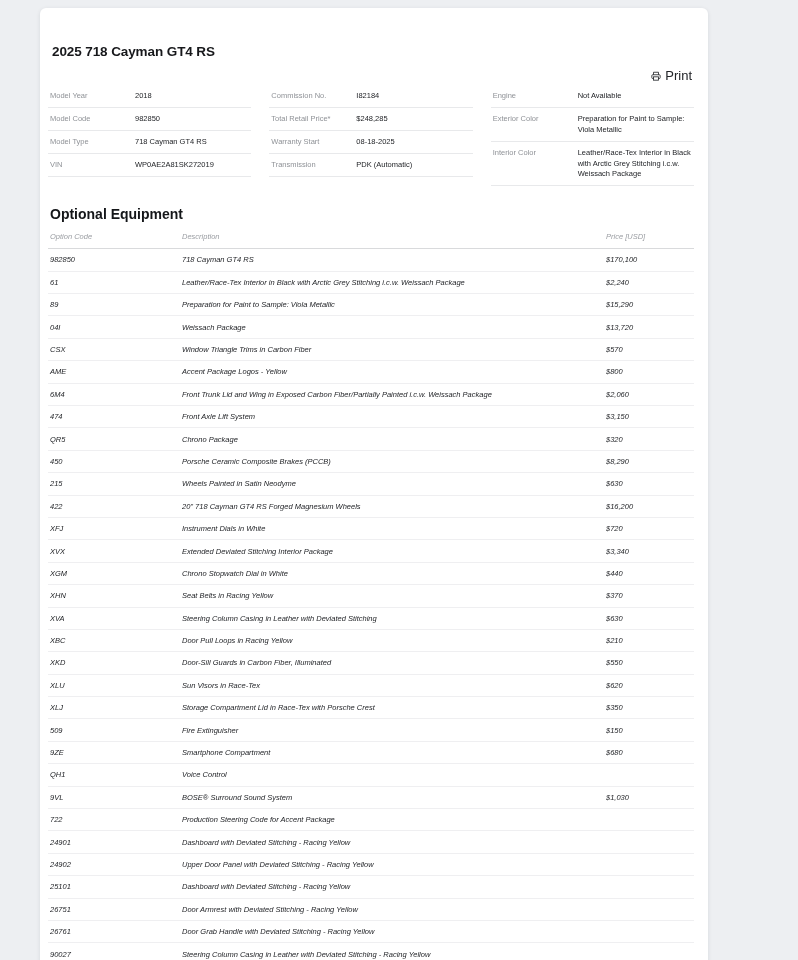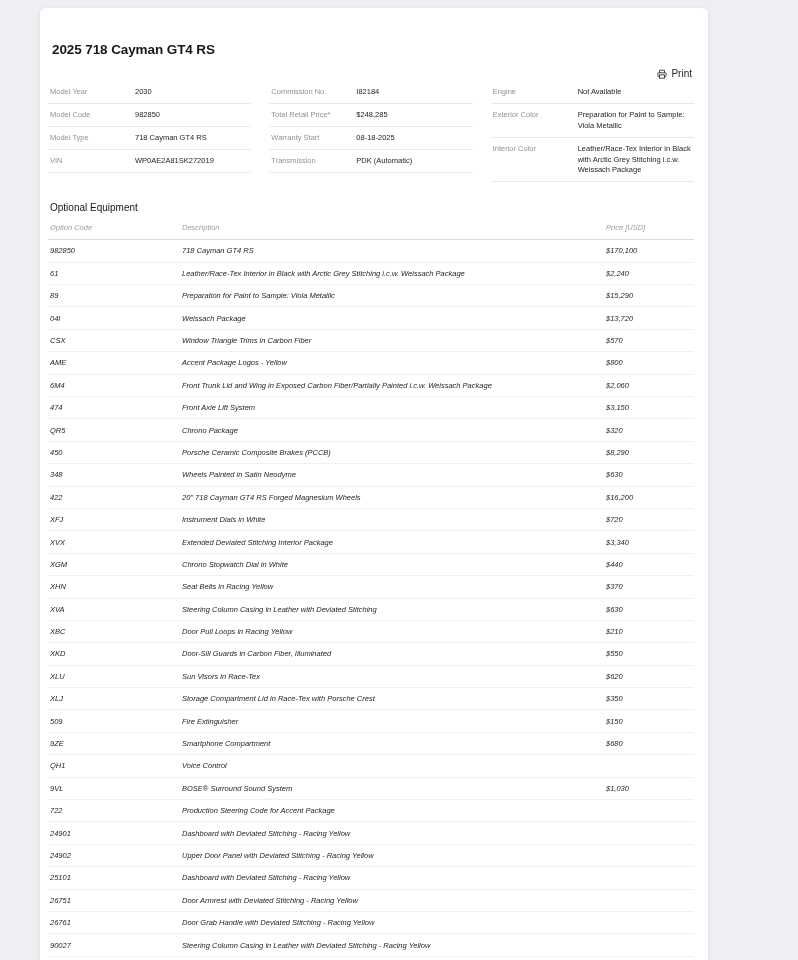--- a/index.html
+++ b/index.html
@@ -33,21 +33,21 @@
     font-size: 13.5px;
     font-weight: bold;
     color: #17181b;
     letter-spacing: -0.1px;
     margin: 4px;
   }
   .print-btn {
     display: flex;
     align-items: center;
     gap: 4px;
-    font-size: 10px;
+    font-size: 13px;
     color: #222428;
     cursor: pointer;
     background: none;
     border: none;
     padding: 2px;
     margin-top: 48px;
   }
   .print-btn svg { display: block; }
 
   .info-grid {
@@ -63,22 +63,22 @@
     align-items: flex-start;
     border-bottom: 1px solid #e8e9eb;
     padding: 6px 0 5px 2px;
     min-height: 10px;
   }
   .info-label { flex: 0 0 85px; color: #8f9297; }
   .info-value { flex: 1; color: #1c1e22; }
 
   .section-title {
     margin: 20px 0 0 2px;
-    font-size: 10px;
-    font-weight: normal;
+    font-size: 14px;
+    font-weight: bold;
     color: #141619;
   }
   .eq-table { margin-top: 6px; font-size: 7.5px; font-style: italic; }
   .eq-head {
     display: flex;
     color: #9a9da2;
     padding: 4px 0 7px 2px;
     border-bottom: 1px solid #d9dadc;
   }
   .eq-row {
@@ -111,21 +111,21 @@
       </span>
       <span>Print</span>
     </button>
   </div>
 
   <div class="info-grid">
     <div class="info-col">
 
         <div class="info-cell">
           <span class="info-label">Model Year</span>
-          <span class="info-value">2030</span>
+          <span class="info-value">2018</span>
         </div>
 
         <div class="info-cell">
           <span class="info-label">Model Code</span>
           <span class="info-value">982850</span>
         </div>
 
         <div class="info-cell">
           <span class="info-label">Model Type</span>
           <span class="info-value">718 Cayman GT4 RS</span>
@@ -241,21 +241,21 @@
           <span class="eq-price">$320</span>
         </div>
 
         <div class="eq-row">
           <span class="eq-code">450</span>
           <span class="eq-desc">Porsche Ceramic Composite Brakes (PCCB)</span>
           <span class="eq-price">$8,290</span>
         </div>
 
         <div class="eq-row">
-          <span class="eq-code">348</span>
+          <span class="eq-code">215</span>
           <span class="eq-desc">Wheels Painted in Satin Neodyme</span>
           <span class="eq-price">$630</span>
         </div>
 
         <div class="eq-row">
           <span class="eq-code">422</span>
           <span class="eq-desc">20" 718 Cayman GT4 RS Forged Magnesium Wheels</span>
           <span class="eq-price">$16,200</span>
         </div>
 

